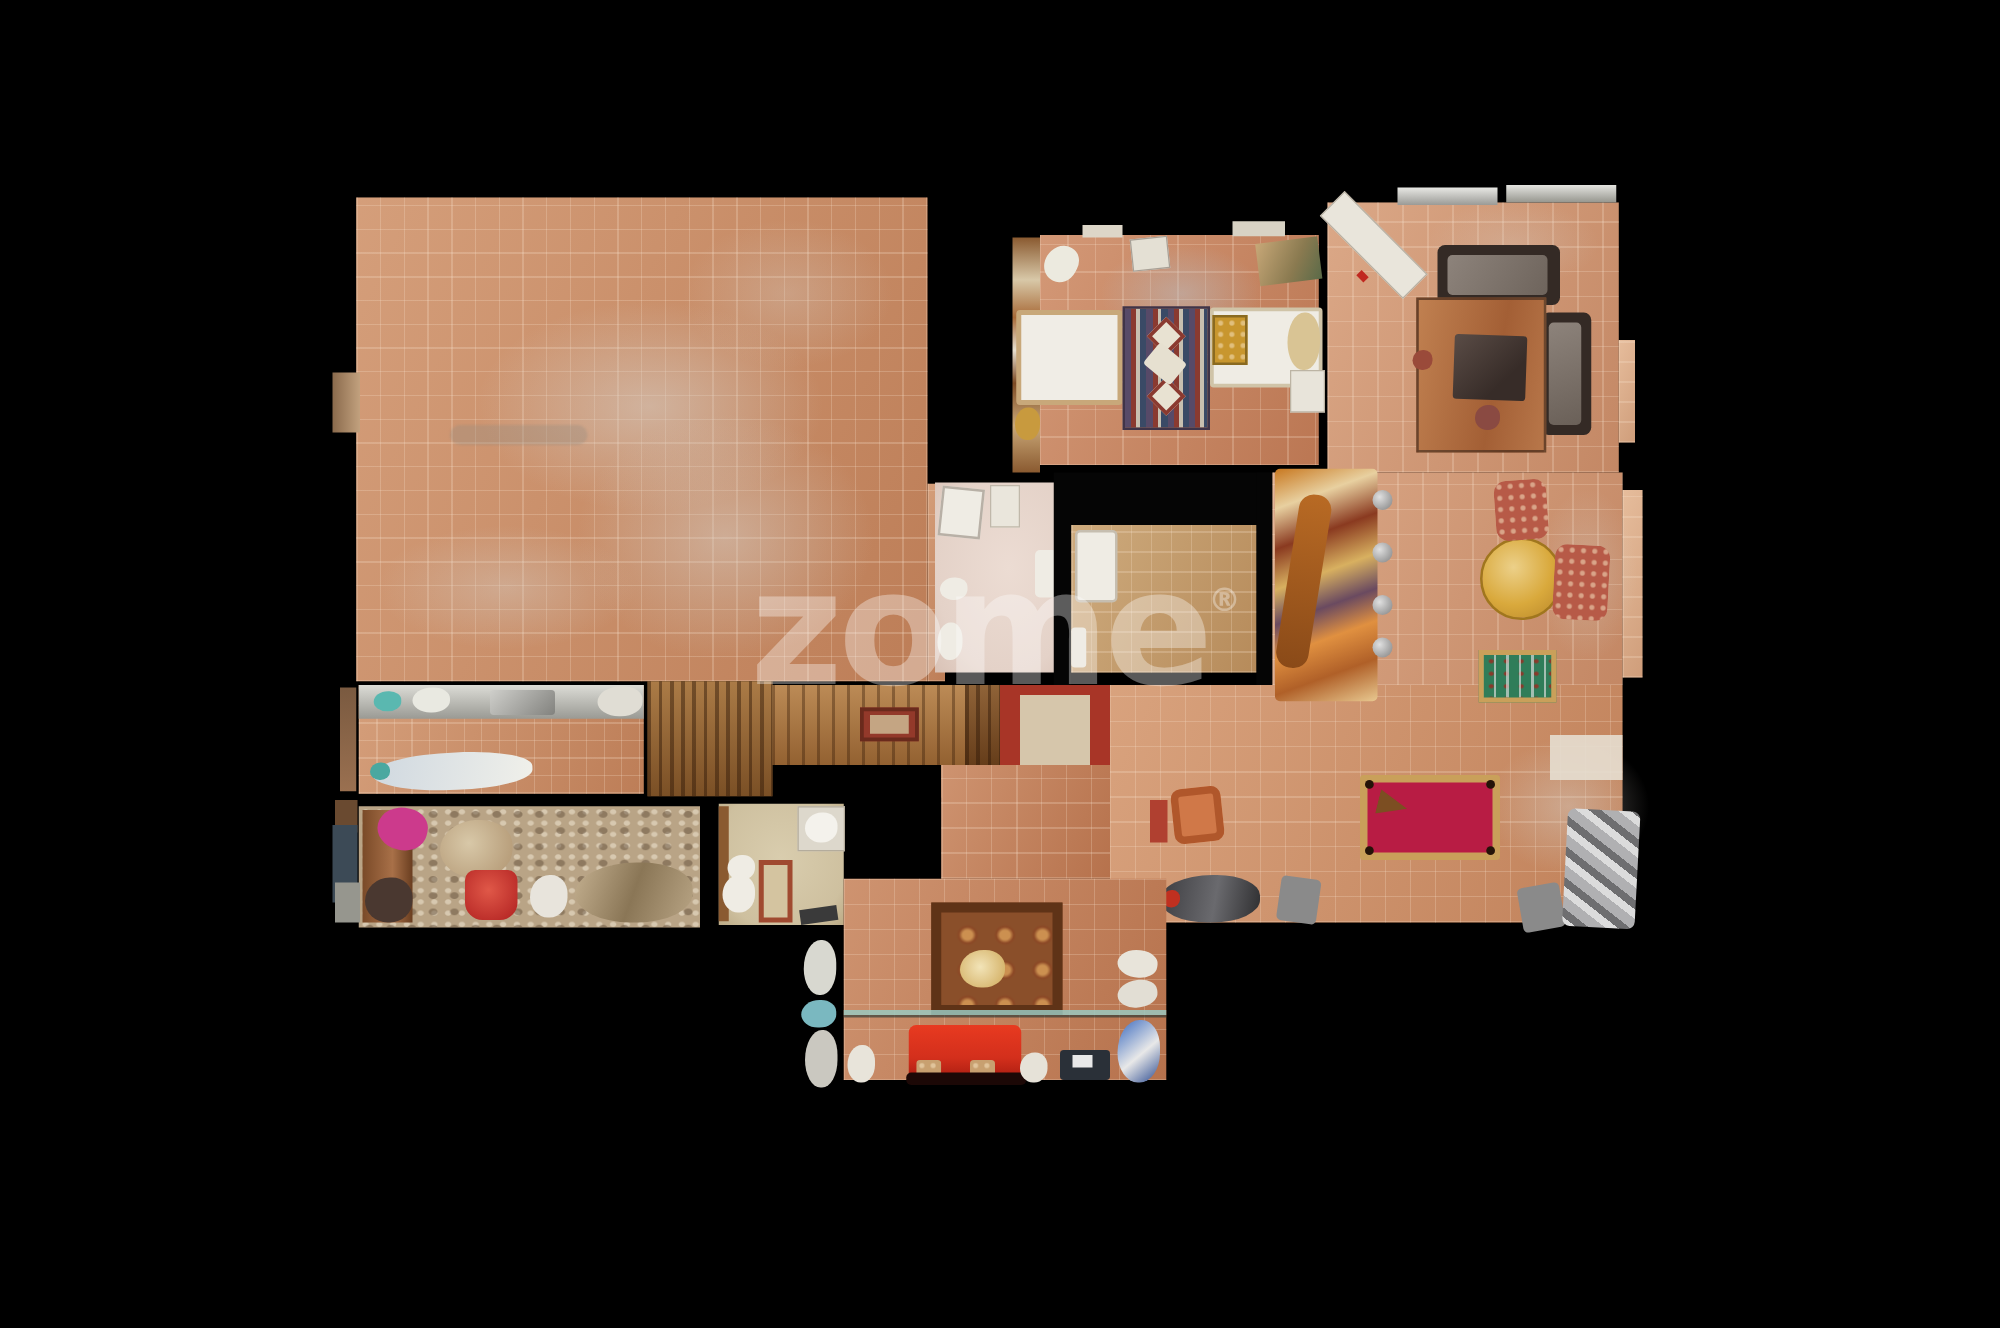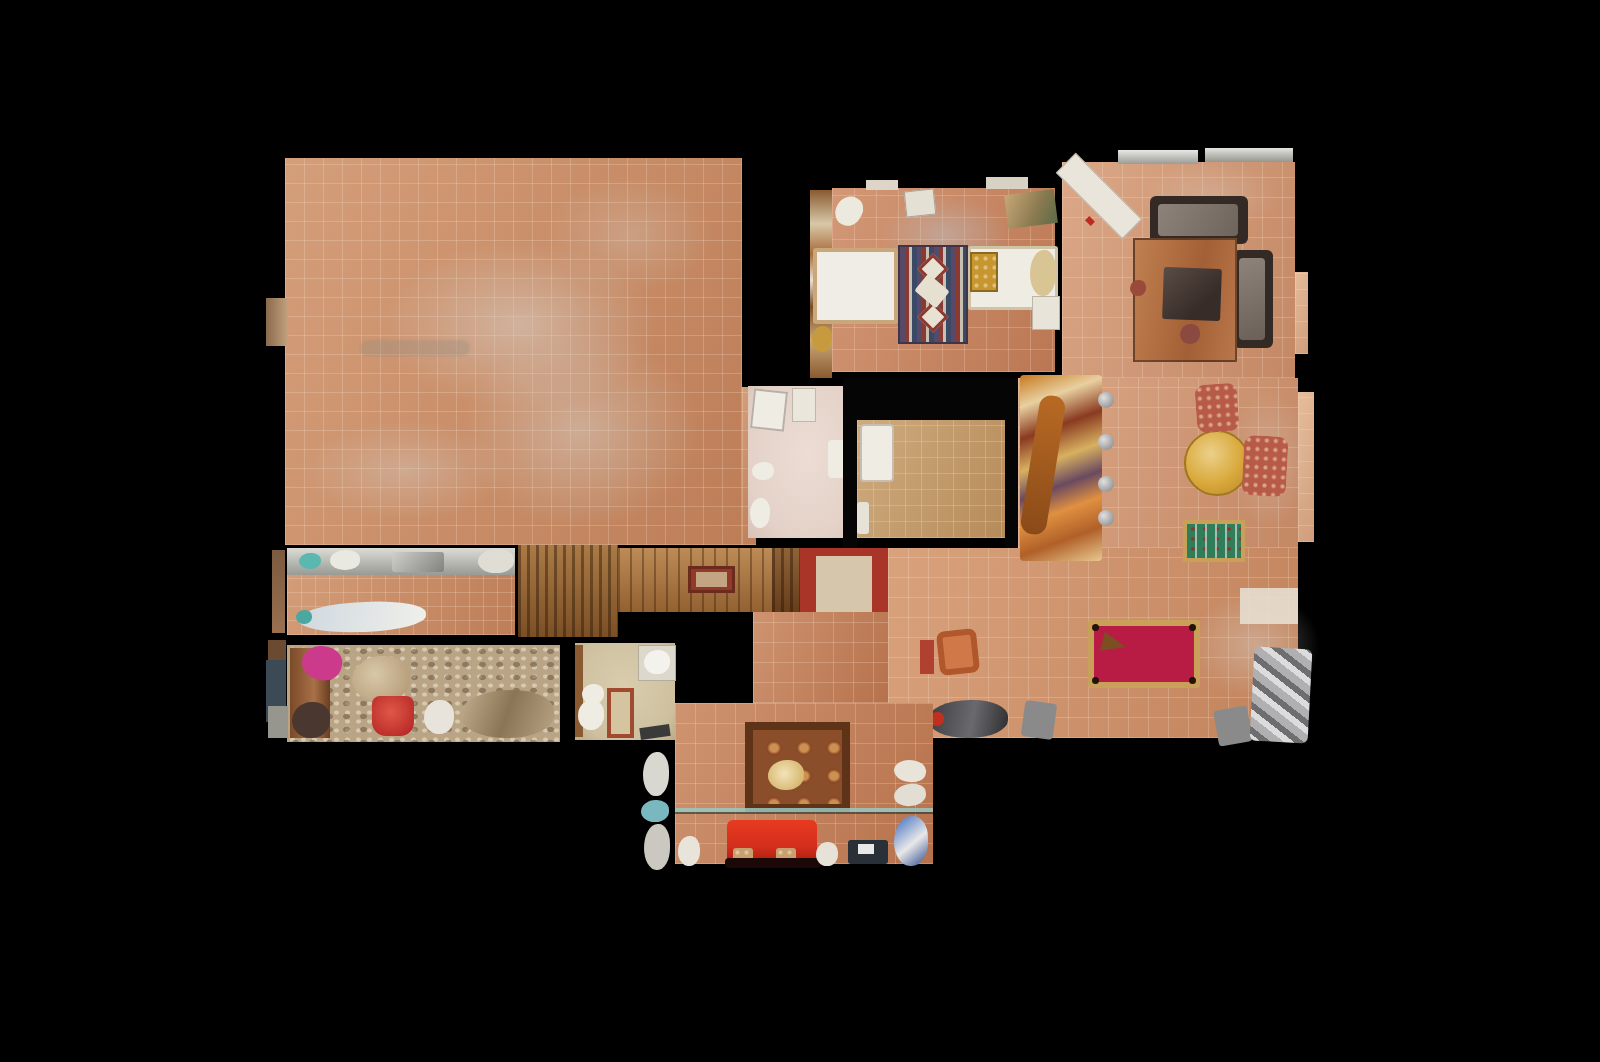--- a/index.html
+++ b/index.html
@@ -176,14 +176,17 @@
   <div class="abs blob" style="left:894px;top:760px;width:32px;height:22px;background:#e8e4da;transform:rotate(8deg);"></div>
   <div class="abs blob" style="left:894px;top:784px;width:32px;height:22px;background:#e2ded4;transform:rotate(-6deg);"></div>
   <div class="abs" style="left:848px;top:840px;width:40px;height:24px;background:#2a3038;border-radius:3px;"></div>
   <div class="abs" style="left:858px;top:844px;width:16px;height:10px;background:#e8e8e8;"></div>
   <div class="abs blob" style="left:894px;top:816px;width:34px;height:50px;background:linear-gradient(140deg,#3a6ac0,#e8e8e8 55%,#2a4a90);"></div>
   <div class="abs blob" style="left:643px;top:752px;width:26px;height:44px;background:#d8d8d0;"></div>
   <div class="abs blob" style="left:641px;top:800px;width:28px;height:22px;background:#7ab8c0;"></div>
   <div class="abs blob" style="left:644px;top:824px;width:26px;height:46px;background:#cac8c0;"></div>
   <div class="abs" style="left:920px;top:640px;width:14px;height:34px;background:#b04030;"></div>
 
+  <div class="abs wm" style="left:600px;top:440px;">
+    <span>zome</span><span class="reg">®</span>
+  </div>
 
 </div>
 
 </body></html>

